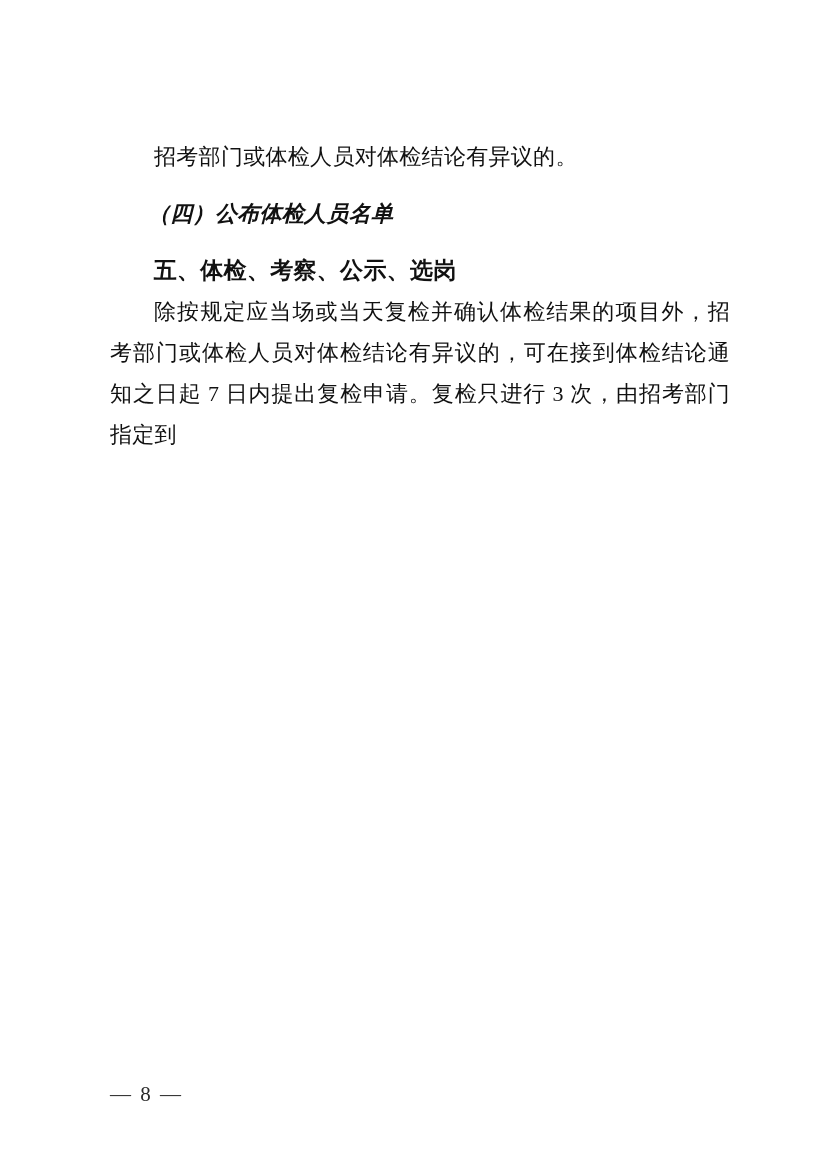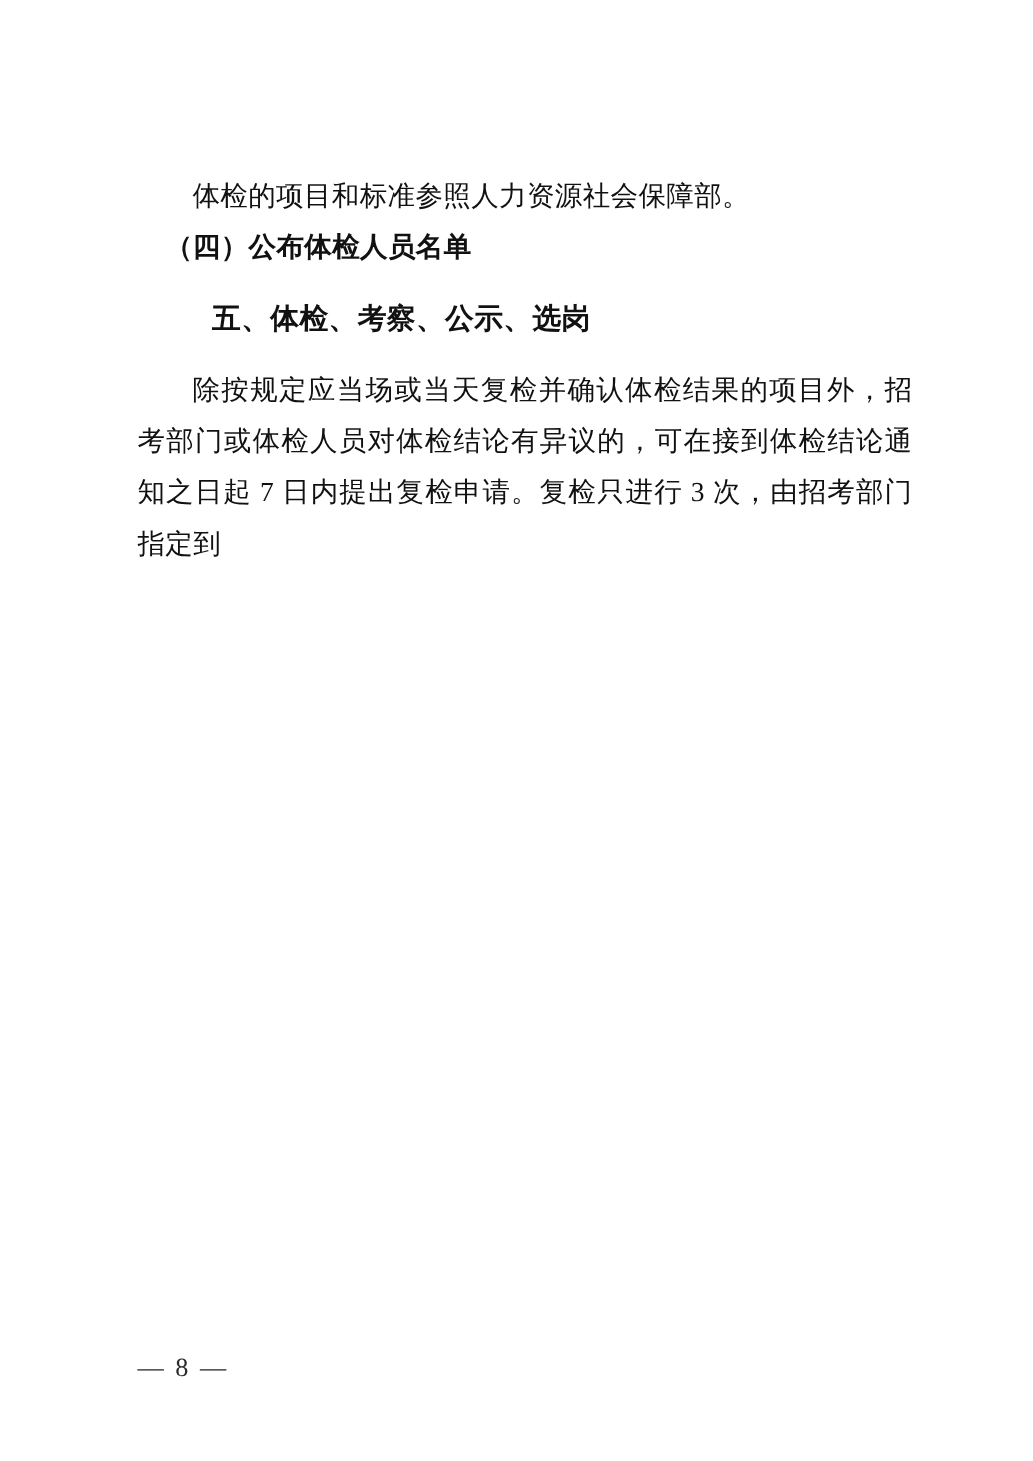--- a/index.html
+++ b/index.html
@@ -25,29 +25,30 @@
     line-height: 41px;
     text-align: justify;
     text-justify: inter-ideograph;
     letter-spacing: 0.3px;
   }
   .para {
     margin: 0;
     text-indent: 2em;
   }
   .heading-kai {
-    margin: 0;
+    margin: 16px;
     font-size: 22px;
     font-weight: bold;
     text-indent: 1em;
     line-height: 41px;
     font-family: "Liberation Serif", "DejaVu Serif", serif;
+    font-style: italic;
   }
   .heading-hei {
-    margin: 16px;
+    margin: 0;
     font-size: 23px;
     font-weight: bold;
     text-indent: 1.9em;
     line-height: 41px;
     text-align: left;
     font-family: "Liberation Sans", "DejaVu Sans", sans-serif;
   }
   .footer {
     position: absolute;
     left: 110px;
@@ -56,20 +57,20 @@
     font-size: 21px;
     color: #2b2b2b;
     letter-spacing: 2px;
   }
 </style>
 </head>
 <body>
 
 <div class="page">
   <div class="content">
-    <p class="para">体检的项目和标准参照人力资源社会保障部。</p>
+    <p class="para">招考部门或体检人员对体检结论有异议的。</p>
     <p class="heading-kai">（四）公布体检人员名单</p>
     <p class="heading-hei">五、体检、考察、公示、选岗</p>
     <p class="para">除按规定应当场或当天复检并确认体检结果的项目外，招考部门或体检人员对体检结论有异议的，可在接到体检结论通知之日起 7 日内提出复检申请。复检只进行 3 次，由招考部门指定到</p>
   </div>
 
   <div class="footer">— 8 —</div>
 </div>
 
 </body></html>

